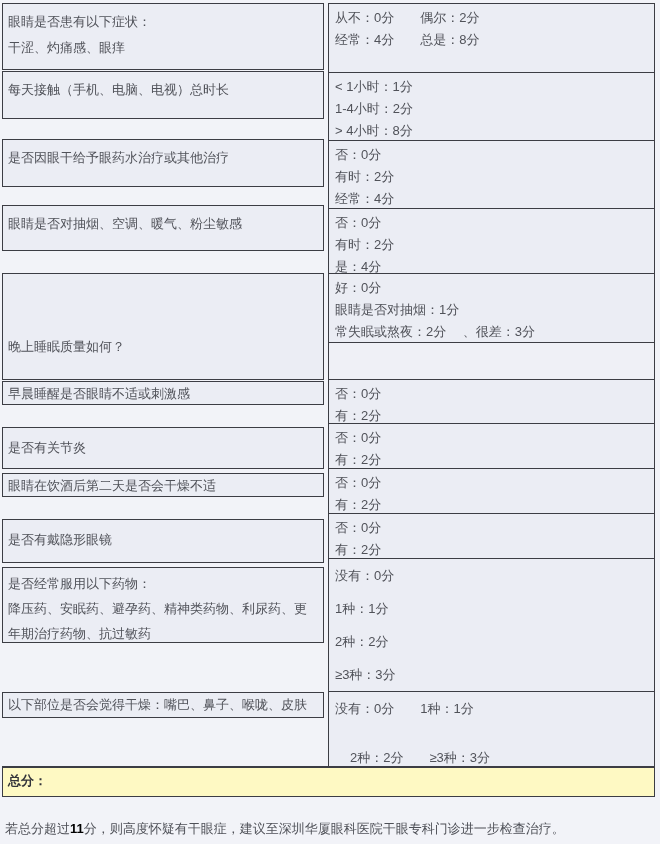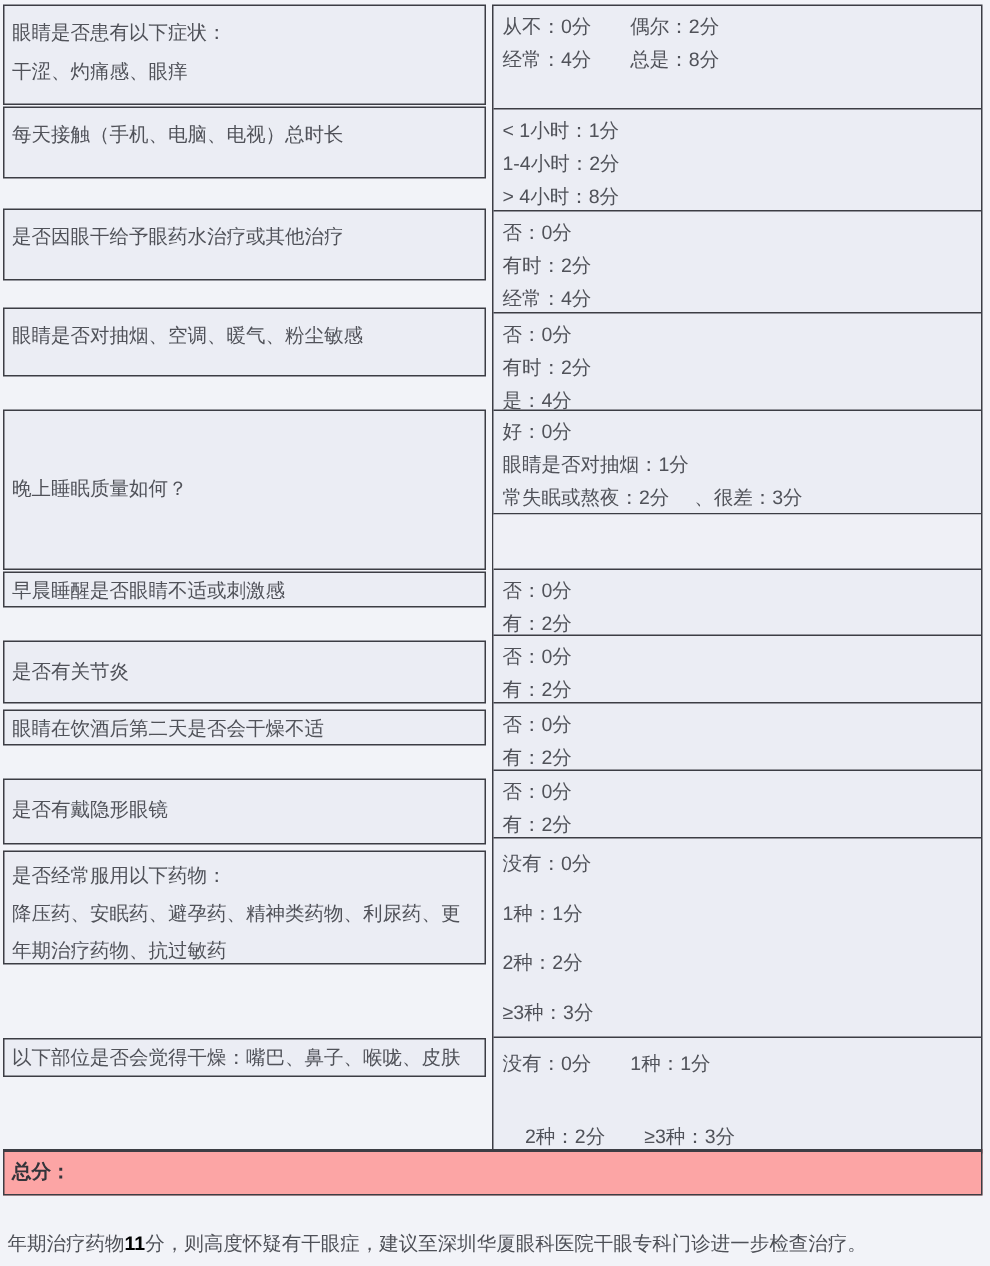--- a/index.html
+++ b/index.html
@@ -19,21 +19,21 @@
     position: absolute;
     left: 2px;
     width: 322px;
     background: #ebedf4;
     border: 1px solid #3c3d44;
     padding: 5px 2px 0 5px;
     line-height: 26px;
   }
   .lbox.tight { line-height: 22px; padding-top: 1px; }
   .lbox.pt9  { padding-top: 9px; line-height: 22px; }
-  .lbox.sleep { padding-top: 41px; line-height: 22px; }
+  .lbox.sleep { padding-top: 62px; line-height: 22px; }
   .lbox.meds  { line-height: 25px; padding-top: 3px; }
   
   .rcol {
     position: absolute;
     left: 328px;
     top: 3px;
     width: 327px;
     border: 1px solid #3c3d44;
     background: #ebedf4;
   }
@@ -49,21 +49,21 @@
   .rcell.spaced .oline { margin-bottom: 11px; }
   .rcell.wide { padding-top: 6px; }
   .rcell.wide .oline + .oline { margin-top: 27px; margin-left: 15px; }
   
   .total-row {
     position: absolute;
     left: 2px;
     top: 766px;
     width: 653px;
     height: 31px;
-    background: #fca5a5;
+    background: #fef9c3;
     border: 1px solid #3c3d44;
     border-top-width: 2px;
     padding: 4px 0 0 5px;
     font-weight: bold;
     color: #33343a;
   }
   
   .footer {
     position: absolute;
     left: 5px;
@@ -168,16 +168,16 @@
       <div class="oline">没有：0分　　1种：1分</div>
       <div class="oline">2种：2分　　≥3种：3分</div>
     </div>
   </div>
 
   <div class="total-row">
     <span>总分：</span>
   </div>
 
   <div class="footer">
-    <span>年期治疗药物</span><span class="red">11</span><span>分，则高度怀疑有干眼症，建议至深圳华厦眼科医院干眼专科门诊进一步检查治疗。</span>
+    <span>若总分超过</span><span class="red">11</span><span>分，则高度怀疑有干眼症，建议至深圳华厦眼科医院干眼专科门诊进一步检查治疗。</span>
   </div>
 
 </div>
 
 </body></html>

